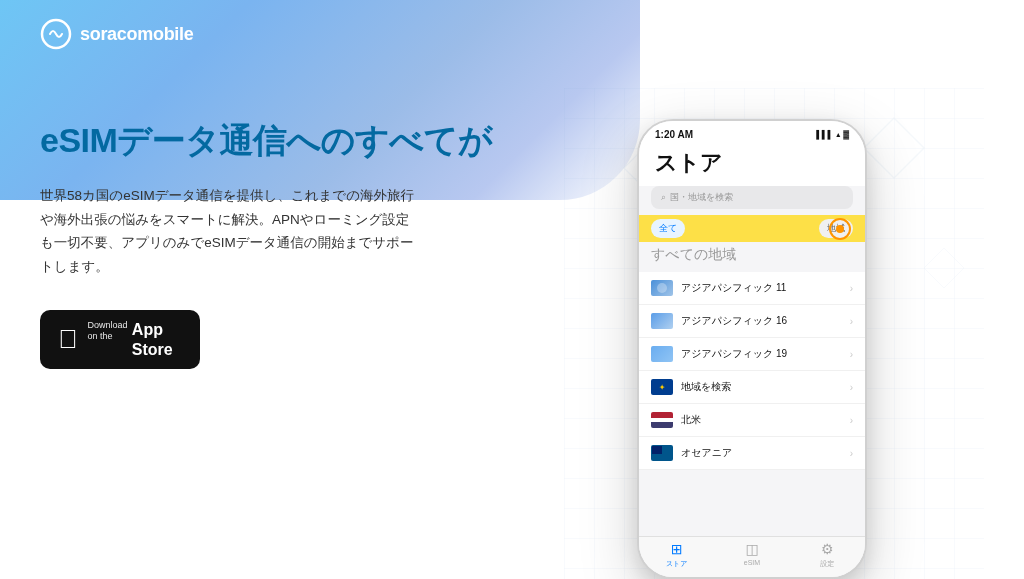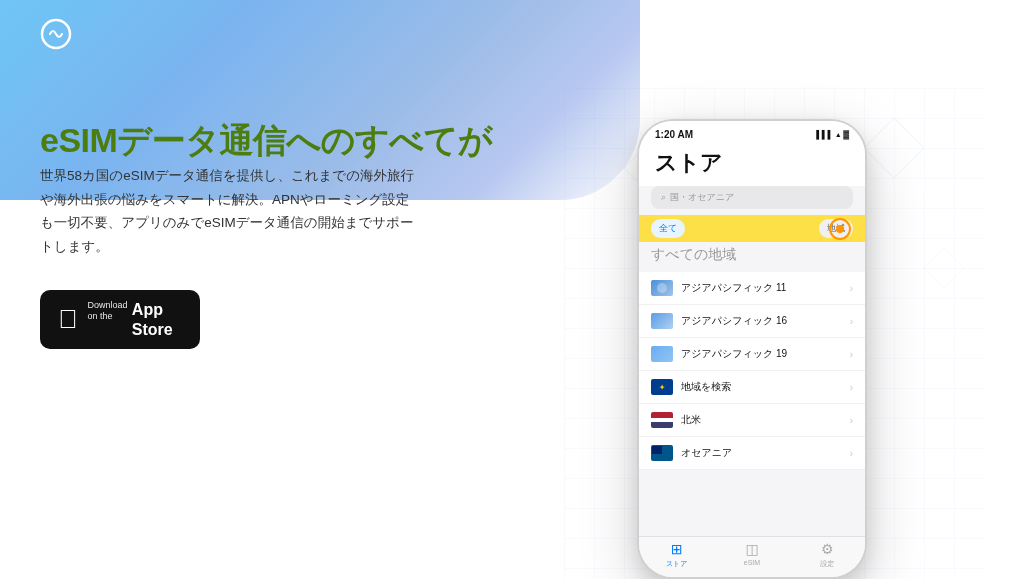--- a/index.html
+++ b/index.html
@@ -77,22 +77,23 @@
 
     
     .left-content {
       flex: 0 0 480px;
       padding-top: 30px;
     }
 
     .headline {
       font-size: 34px;
       font-weight: 800;
-      color: #4d7c0f;
+      color: #0369a1;
       line-height: 1.35;
+      margin-bottom: 20px;
       letter-spacing: -0.5px;
     }
 
     .description {
       font-size: 13.5px;
       color: #333;
       line-height: 1.75;
       max-width: 380px;
       margin-bottom: 32px;
     }
@@ -345,20 +346,21 @@
 <body>
 
 <div class="bg-gradient"></div>
 
 <header class="header">
   <div class="logo-area">
     <svg class="logo-icon" viewBox="0 0 32 32" fill="none">
       <circle cx="16" cy="16" r="14" stroke="white" stroke-width="2.5" fill="none"></circle>
       <path d="M10 16 Q13 10 16 16 Q19 22 22 16" stroke="white" stroke-width="2" fill="none" stroke-linecap="round"></path>
     </svg>
+    <span class="logo-text">soracomobile</span>
   </div>
   <nav class="nav">
     <a class="nav-item">料金</a>
     <a class="nav-item">eSIM利用の流れ</a>
     <a class="nav-item">よくある質問</a>
     <div style="display:flex;align-items:center;gap:4px;">
       <a class="nav-item">EN</a>
       <span class="nav-divider">|</span>
       <a class="nav-item">JA</a>
     </div>
@@ -409,21 +411,21 @@
             <span class="status-icon-small">▓</span>
           </div>
         </div>
 
         <div class="app-header">
           <div class="app-title">ストア</div>
         </div>
 
         <div class="search-bar">
           <span class="search-icon-small">⌕</span>
-          <span style="font-size:9px;color:#999;">国・オセアニア</span>
+          <span style="font-size:9px;color:#999;">国・地域を検索</span>
         </div>
 
         <div class="filter-tabs" style="position:relative;">
           <div class="filter-tab active">全て</div>
           <div class="filter-tab-region">地域</div>
           <div class="indicator-circle">
             <div class="indicator-inner"></div>
           </div>
         </div>
 

